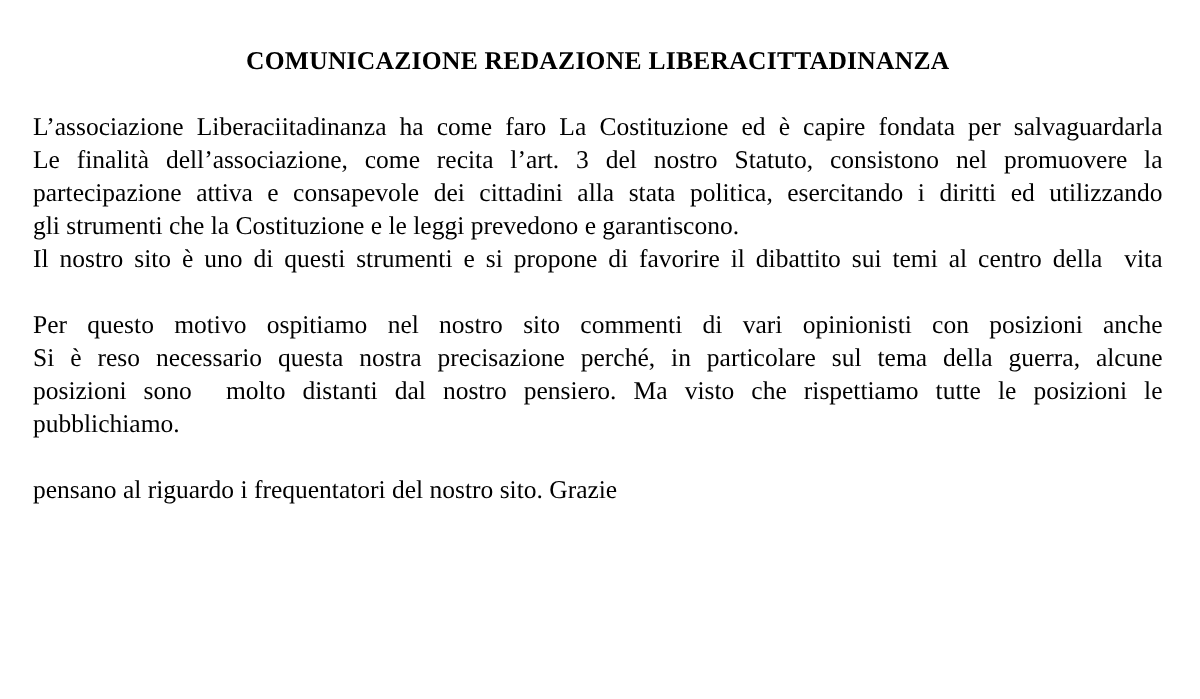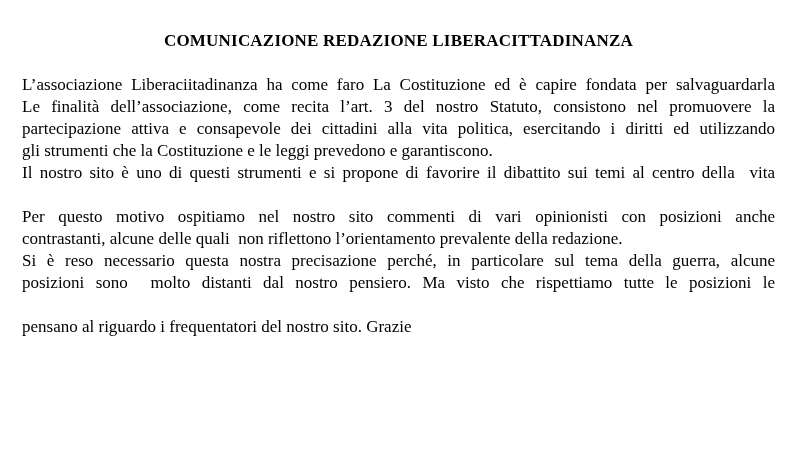--- a/index.html
+++ b/index.html
@@ -39,29 +39,29 @@
 </head>
 <body>
 
 <div class="page">
 
   <div class="title">COMUNICAZIONE REDAZIONE LIBERACITTADINANZA</div>
 
   <div class="block">
     <div class="line j">L’associazione Liberaciitadinanza ha come faro La Costituzione ed è capire fondata per salvaguardarla</div>
     <div class="line j">Le finalità dell’associazione, come recita l’art. 3 del nostro Statuto, consistono nel promuovere la</div>
-    <div class="line j">partecipazione attiva e consapevole dei cittadini alla vita politica, esercitando i diritti ed utilizzando</div>
+    <div class="line j">partecipazione attiva e consapevole dei cittadini alla stata politica, esercitando i diritti ed utilizzando</div>
     <div class="line">gli strumenti che la Costituzione e le leggi prevedono e garantiscono.</div>
     <div class="line j">Il nostro sito è uno di questi strumenti e si propone di favorire il dibattito sui temi al centro della  vita</div>
   </div>
 
   <div class="block">
     <div class="line j">Per questo motivo ospitiamo nel nostro sito commenti di vari opinionisti con posizioni anche</div>
-    <div class="line">contrastanti, alcune delle quali  non riflettono l’orientamento prevalente della redazione.</div>
     <div class="line j">Si è reso necessario questa nostra precisazione perché, in particolare sul tema della guerra, alcune</div>
     <div class="line j">posizioni sono  molto distanti dal nostro pensiero. Ma visto che rispettiamo tutte le posizioni le</div>
+    <div class="line">pubblichiamo.</div>
   </div>
 
   <div class="block">
     <div class="line">pensano al riguardo i frequentatori del nostro sito. Grazie</div>
   </div>
 
 </div>
 
 </body></html>

